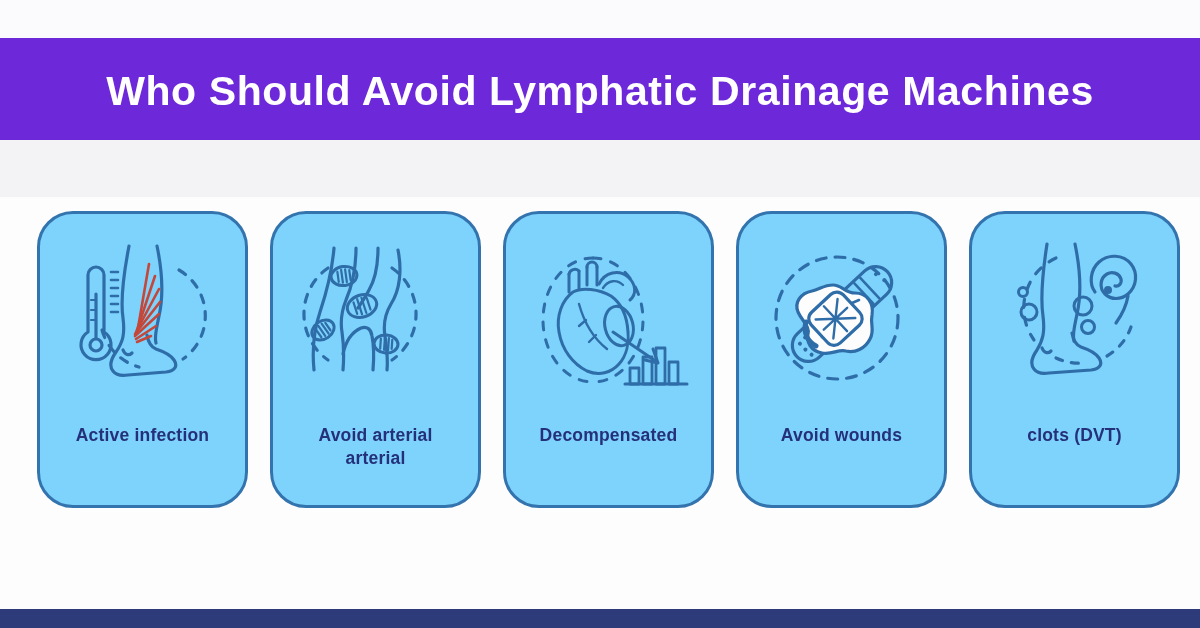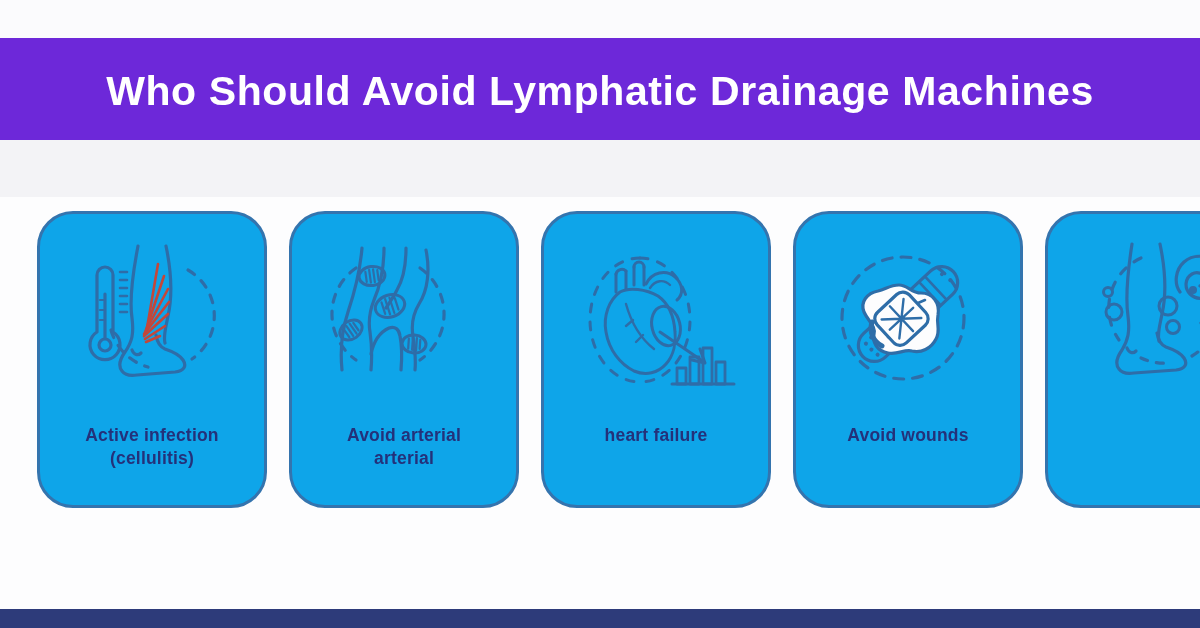--- a/index.html
+++ b/index.html
@@ -12,21 +12,21 @@
     position:absolute;top:38px;left:0;width:100%;height:106px;background:#6d28d9;
     display:flex;align-items:center;justify-content:center;
   }
   .header-bar h1{
     margin:0;color:#ffffff;font-size:41px;font-weight:700;letter-spacing:.6px;white-space:nowrap;
   }
   .sub-band{position:absolute;top:140px;left:0;width:100%;height:57px;background:#f3f3f6;}
   .footer-bar{position:absolute;left:0;bottom:0;width:100%;height:19px;background:#2d3b7a;}
   .cards{position:absolute;left:37px;top:211px;display:flex;gap:22px;}
   .card{
-    box-sizing:border-box;width:230px;height:297px;background:#0ea5e9;
+    box-sizing:border-box;width:211px;height:297px;background:#7dd3fc;
     border:3.5px solid #3474ae;border-radius:36px;
     display:flex;flex-direction:column;align-items:center;
   }
   .icon-box{margin-top:28px;width:160px;height:160px;flex:0 0 auto;}
   .card-label{
     margin-top:22px;font-size:17.5px;font-weight:700;color:#24317a;
     text-align:center;line-height:1.3;letter-spacing:.2px;padding:0 6px;
   }
   .card-label span{display:block;}
   svg{display:block;}
@@ -67,21 +67,20 @@
             <path d="M73,90 L96,47"></path>
             <path d="M72,92 L97,60"></path>
             <path d="M72,94 L96,72"></path>
             <path d="M73,97 L93,84"></path>
             <path d="M74,100 L88,94"></path>
           </g>
         </svg>
       </div>
       <div class="card-label">
         <span>Active infection</span>
-        <span>(cellulitis)</span>
       </div>
     </div>
 
     <div class="card">
       <div class="icon-box">
         <svg viewBox="0 0 160 160" width="160" height="160">
           <g stroke="#2e6da8" stroke-width="3.2" fill="none" stroke-linecap="round" stroke-linejoin="round">
             <path d="M32,26 A56,56 0 0 0 32,118" stroke-dasharray="8 9"></path>
             <path d="M96,26 A56,56 0 0 1 96,118" stroke-dasharray="8 9"></path>
             <path d="M38,6 C36,30 30,52 24,70 C18,88 16,108 18,128"></path>
@@ -136,21 +135,21 @@
             <path d="M116,118 L129,121 L124,107"></path>
             <path d="M96,142 H158"></path>
             <rect x="101" y="126" width="9" height="16" stroke-width="2.8"></rect>
             <rect x="114" y="115" width="9" height="27" stroke-width="2.8"></rect>
             <rect x="127" y="106" width="9" height="36" stroke-width="2.8"></rect>
             <rect x="140" y="120" width="9" height="22" stroke-width="2.8"></rect>
           </g>
         </svg>
       </div>
       <div class="card-label">
-        <span>heart failure</span>
+        <span>Decompensated</span>
       </div>
     </div>
 
     <div class="card">
       <div class="icon-box">
         <svg viewBox="0 0 160 160" width="160" height="160">
           <g stroke="#2e6da8" stroke-width="3.2" fill="none" stroke-linecap="round" stroke-linejoin="round">
             <circle cx="75" cy="76" r="61" stroke-dasharray="10 9"></circle>
             <g transform="rotate(-43 80 72)">
               <rect x="18" y="56" width="124" height="32" rx="16"></rect>
@@ -198,20 +197,21 @@
             <circle cx="34" cy="70" r="8" stroke-width="3"></circle>
             <circle cx="88" cy="64" r="9" stroke-width="3"></circle>
             <circle cx="93" cy="85" r="6.5" stroke-width="3"></circle>
             <path d="M100,50 C94,42 95,28 104,20 C113,12 128,12 136,22 C143,31 142,44 133,52 C126,58 116,58 110,52 C104,46 105,36 112,32 C117,29 124,31 126,37 C127,41 124,45 120,44"></path>
             <circle cx="113" cy="48" r="4" fill="#2e6da8" stroke="none"></circle>
             <path d="M133,54 C131,66 126,74 121,81"></path>
           </g>
         </svg>
       </div>
       <div class="card-label">
+        <span>clots (DVT)</span>
       </div>
     </div>
 
   </div>
 
   <div class="footer-bar"></div>
 
 </div>
 
 </body></html>

